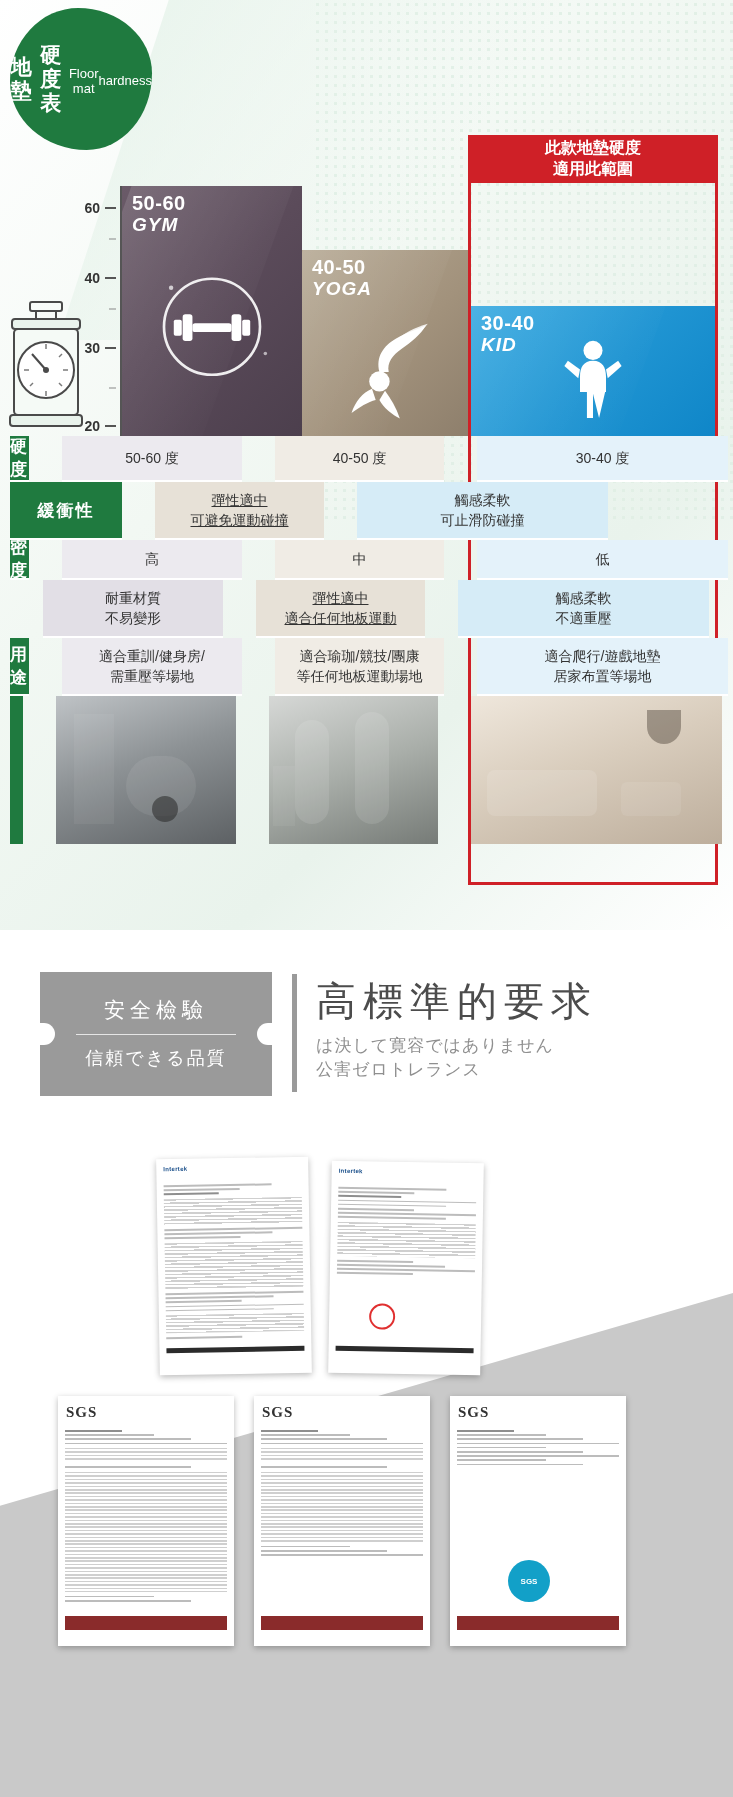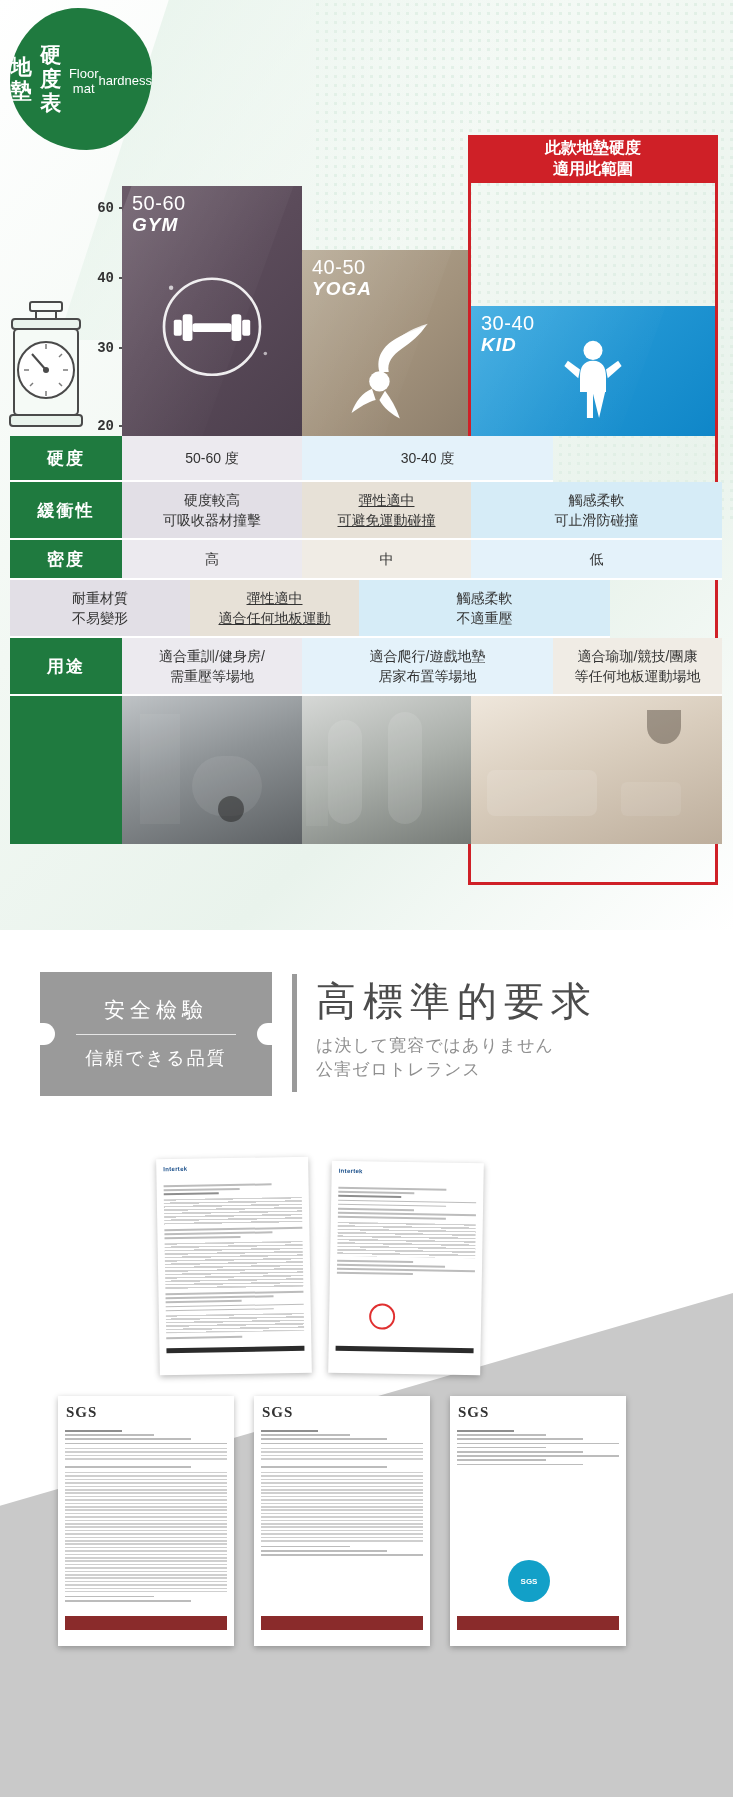--- a/index.html
+++ b/index.html
@@ -54,21 +54,21 @@
     display: flex; align-items: center; justify-content: center;
     text-align: center; font-size: 16px; font-weight: bold; line-height: 1.3;
   }
   .highlight-box {
     position: absolute; left: 468px; top: 135px; width: 250px; height: 750px;
     border: 3px solid #cf2027;
     pointer-events: none;
   }
 
   
-  .axis { position: absolute; left: 74px; top: 186px; width: 62px; height: 250px; font-family: Liberation Mono, monospace; }
+  .axis { position: absolute; left: 60px; top: 186px; width: 62px; height: 250px; }
   .axis .lbl {
     position: absolute; right: 22px; font-size: 14px; font-weight: bold; color: #333;
     transform: translateY(-50%);
   }
   .axis .tick {
     position: absolute; right: 6px; width: 11px; height: 2px; background: #555;
     transform: translateY(-50%);
   }
   .axis .tick.sm { width: 7px; height: 1px; background: #888; }
   .axis .vline { position: absolute; right: 0; top: 0; width: 2px; height: 250px; background: #555; }
@@ -85,39 +85,40 @@
   .col-inner { width: 100%; height: 100%; position: relative; overflow: hidden; }
   .col-gym .col-inner  { background: linear-gradient(135deg,#6a5a68 0%,#5b4b5a 45%,#4c3f4d 100%); }
   .col-yoga .col-inner { background: linear-gradient(135deg,#b5a893 0%,#a2927c 55%,#8e7f6c 100%); }
   .col-kid .col-inner  { background: linear-gradient(135deg,#35a8e0 0%,#1f94d2 55%,#0f86c8 100%); }
   .col-inner .sheen {
     position: absolute; left: -20%; top: -40%; width: 90%; height: 180%;
     background: linear-gradient(100deg, rgba(255,255,255,.13), rgba(255,255,255,0));
     transform: skewX(-20deg);
   }
   .col-label { position: absolute; left: 10px; top: 6px; color: #fff; line-height: 1.12; }
-  .col-label .r { font-size: 20px; font-weight: normal; letter-spacing: .5px; }
+  .col-label .r { font-size: 20px; font-weight: bold; letter-spacing: .5px; }
   .col-label .n { font-size: 19px; font-style: italic; font-weight: bold; letter-spacing: 1px; }
 
   .col-art { position: absolute; left: 0; right: 0; bottom: 0; top: 0; display:flex; align-items:center; justify-content:center; }
 
   
   .tbl { position: absolute; left: 10px; top: 436px; width: 712px; }
   .trow { display: flex; align-items: stretch; }
   .thead {
     width: 112px; background: #1f7a3f; color: #fff;
     display: flex; align-items: center; justify-content: center;
     font-size: 17px; font-weight: bold; letter-spacing: 2px;
     border-bottom: 2px solid #ffffff;
   }
   .tcell {
     flex: none; display: flex; align-items: center; justify-content: center;
     text-align: center; font-size: 14px; line-height: 1.45; color: #333;
     border-bottom: 2px solid #ffffff;
     padding: 4px 2px;
+    margin-left: 33px;
   }
   .c1 { width: 180px; }
   .c2 { width: 169px; }
   .c3 { width: 251px; }
   .tone-a .c1 { background: #eceaef; }
   .tone-a .c2 { background: #f0ece5; }
   .tone-a .c3 { background: #e4f2fa; }
   .tone-b .c1 { background: #e2dfe6; }
   .tone-b .c2 { background: #e7e1d7; text-decoration: underline; }
   .tone-b .c3 { background: #d6ecf7; }
@@ -315,27 +316,26 @@
         </svg>
       </div>
     </div>
   </div>
 
   <div class="tbl">
 
     <div class="trow r-h tone-a">
       <div class="thead">硬度</div>
       <div class="tcell c1">50-60 度</div>
+      <div class="tcell c2">40-50 度</div>
       <div class="tcell c3">30-40 度</div>
     </div>
 
     <div class="trow r-c tone-b">
       <div class="thead">緩衝性</div>
-      <div class="tcell c1" style="white-space:pre-line">硬度較高
-可吸收器材撞擊</div>
       <div class="tcell c2" style="white-space:pre-line">彈性適中
 可避免運動碰撞</div>
       <div class="tcell c3" style="white-space:pre-line">觸感柔軟
 可止滑防碰撞</div>
     </div>
 
     <div class="trow r-d tone-a">
       <div class="thead">密度</div>
       <div class="tcell c1">高</div>
       <div class="tcell c2">中</div>
@@ -348,24 +348,24 @@
       <div class="tcell c2" style="white-space:pre-line">彈性適中
 適合任何地板運動</div>
       <div class="tcell c3" style="white-space:pre-line">觸感柔軟
 不適重壓</div>
     </div>
 
     <div class="trow r-u tone-a">
       <div class="thead">用途</div>
       <div class="tcell c1" style="white-space:pre-line">適合重訓/健身房/
 需重壓等場地</div>
+      <div class="tcell c2" style="white-space:pre-line">適合瑜珈/競技/團康
+等任何地板運動場地</div>
       <div class="tcell c3" style="white-space:pre-line">適合爬行/遊戲地墊
 居家布置等場地</div>
-      <div class="tcell c2" style="white-space:pre-line">適合瑜珈/競技/團康
-等任何地板運動場地</div>
     </div>
 
     <div class="trow r-img">
       <div class="thead" style="background:#1f7a3f"></div>
       <div class="tcell c1">
         <div class="photo photo-gym">
           <div class="shape" style="left:18px;top:18px;width:40px;height:110px;opacity:.25"></div>
           <div class="shape" style="left:70px;top:60px;width:70px;height:60px;border-radius:30px;opacity:.35"></div>
           <div class="shape" style="left:96px;top:100px;width:26px;height:26px;border-radius:50%;background:rgba(40,40,40,.55)"></div>
         </div>

